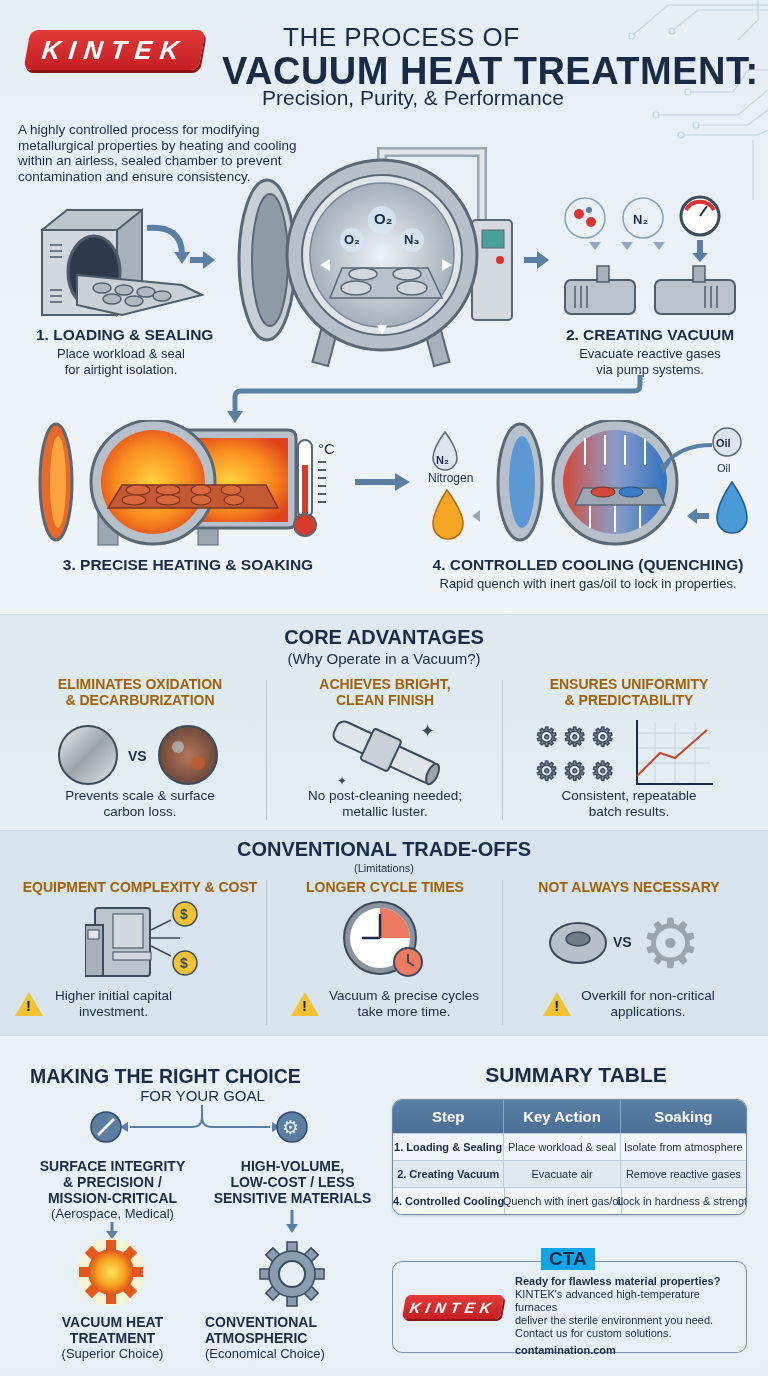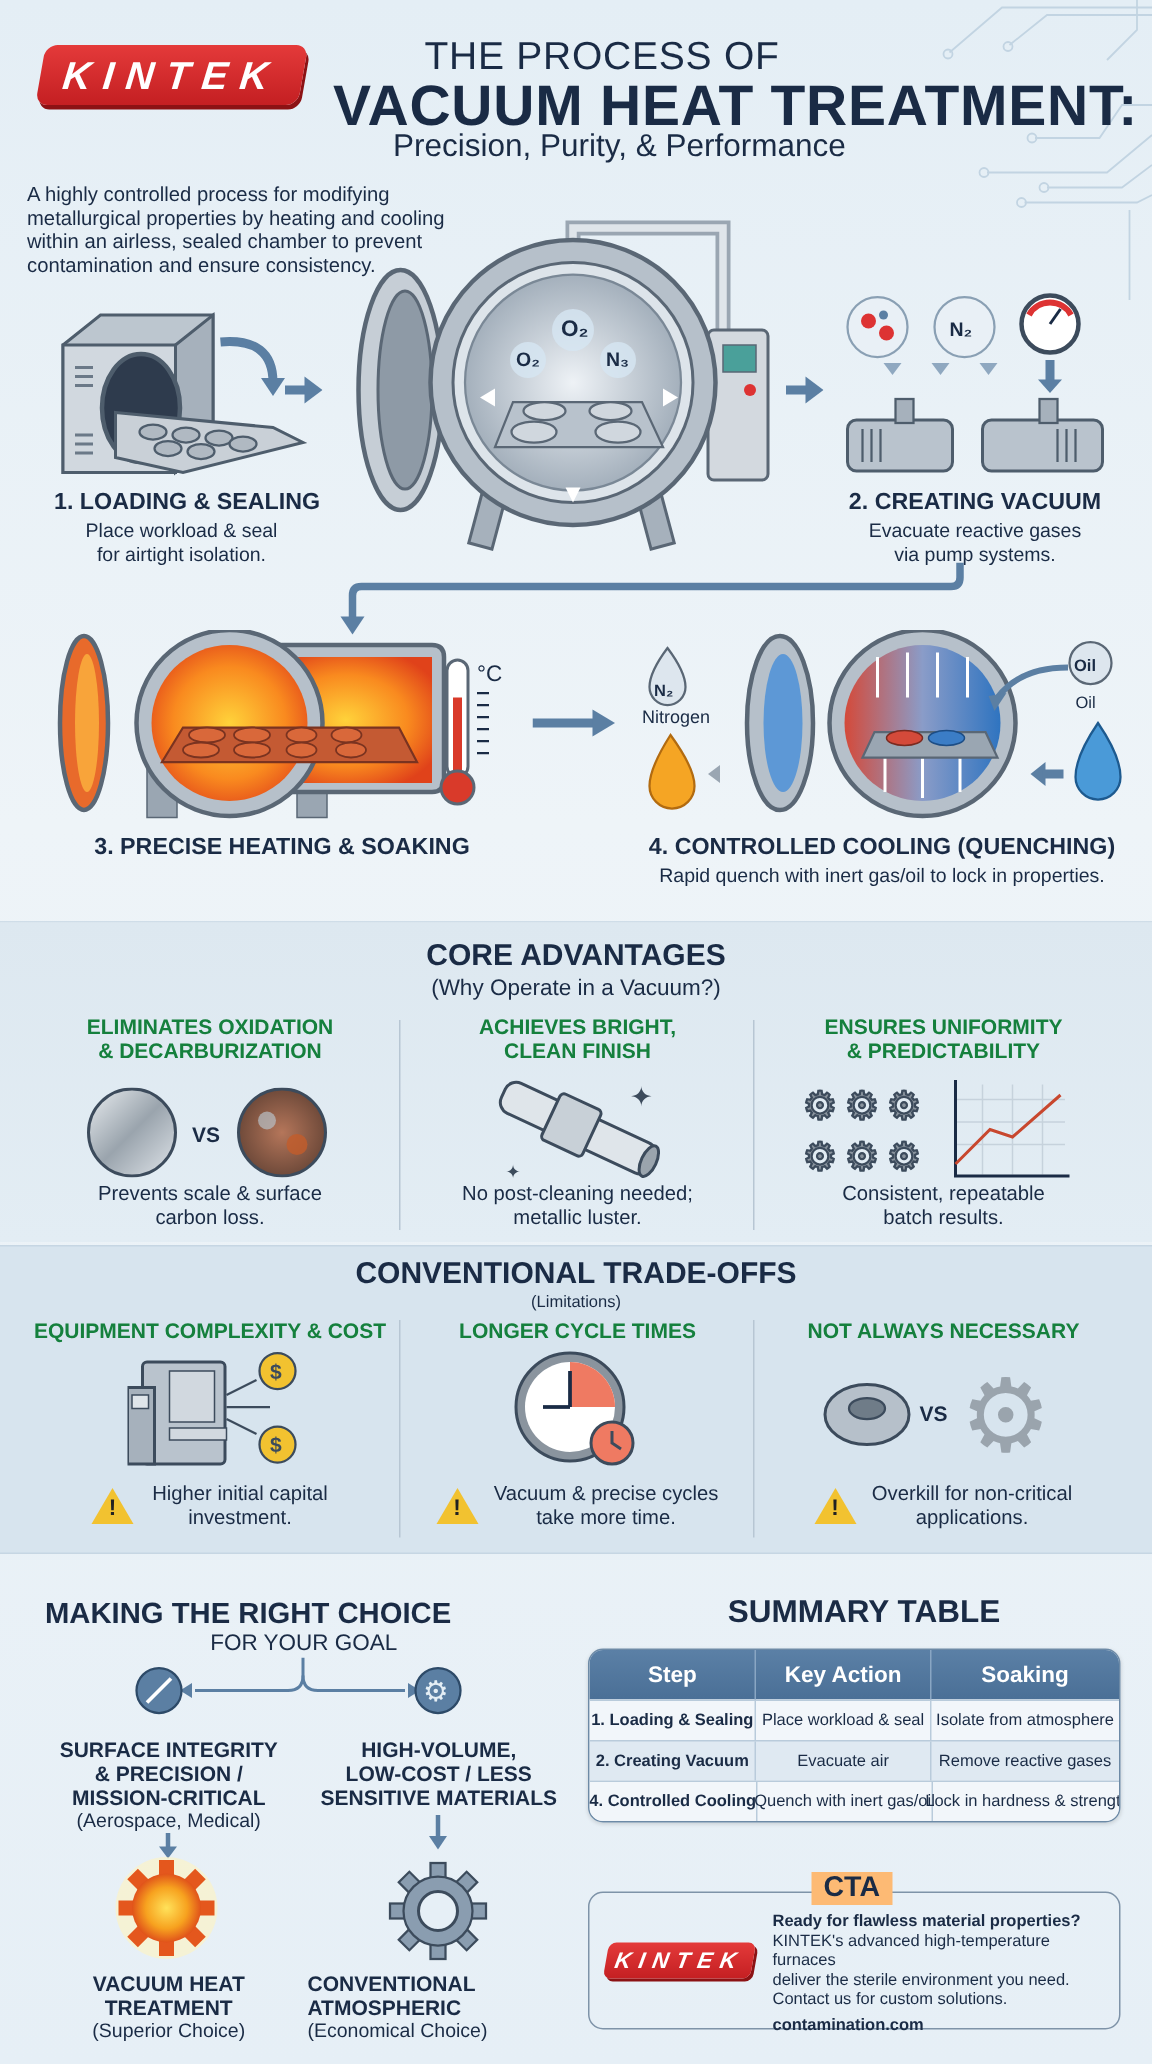--- a/index.html
+++ b/index.html
@@ -35,40 +35,40 @@
   .step-title { position: absolute; font-weight: bold; font-size: 15.5px; color: #1a2b45; text-align: center; white-space: nowrap; }
   .step-desc { position: absolute; font-size: 13px; color: #1a2b45; text-align: center; line-height: 15px; }
 
   
   .band { position: absolute; left: 0; width: 768px; }
   .band-adv { top: 614px; height: 214px; background: linear-gradient(180deg,#dde8f0,#e3edf4); border-top: 1px solid #cfdde8; }
   .band-trade { top: 830px; height: 206px; background: #d7e4ee; border-top: 1px solid #c6d6e3; border-bottom: 1px solid #c6d6e3; }
   .sec-title { position: absolute; left: 0; width: 768px; text-align: center; font-weight: bold; color: #1a2b45; }
   .sec-sub { position: absolute; left: 0; width: 768px; text-align: center; color: #1a2b45; }
   .col { position: absolute; text-align: center; }
-  .col-h { font-weight: bold; font-size: 14px; color: #15803d; line-height: 16px; }
+  .col-h { font-weight: bold; font-size: 14px; color: #a16207; line-height: 16px; }
   .col-d { font-size: 13.5px; color: #1a2b45; line-height: 16px; }
   .vdiv { position: absolute; width: 1px; background: #b7c6d3; }
 
   .warn { display: inline-block; width: 0; height: 0; border-left: 14px solid transparent; border-right: 14px solid transparent; border-bottom: 24px solid #f2c230; position: relative; vertical-align: middle; }
   .warn::after { content: "!"; position: absolute; left: -3px; top: 5px; font-weight: bold; font-size: 15px; color: #222; }
 
   
   .tbl { position: absolute; left: 392px; top: 1099px; width: 355px; border-radius: 10px; overflow: hidden; border: 1px solid #6d8aa6; box-shadow: 0 1px 3px rgba(0,0,0,0.15); }
   .tbl-head { display: flex; background: linear-gradient(180deg,#5b80a6,#4a6f96); height: 33px; }
   .tbl-head div { color: #fff; font-weight: bold; font-size: 15px; display: flex; align-items: center; justify-content: center; border-right: 1px solid #89a6c3; }
   .tbl-row { display: flex; height: 27px; border-top: 1px solid #b9cbdb; }
   .tbl-row:nth-child(odd) { background: #f2f6fa; }
   .tbl-row:nth-child(even) { background: #dfe9f2; }
   .tbl-row div { font-size: 11px; display: flex; align-items: center; justify-content: center; border-right: 1px solid #b9cbdb; color: #1a2b45; white-space: nowrap; }
   .c1 { width: 112px; } .c2 { width: 117px; } .c3 { width: 126px; border-right: none !important; }
   .tbl-row .c1 { font-weight: bold; }
 
   .cta-box { position: absolute; left: 392px; top: 1261px; width: 355px; height: 92px; border: 1.5px solid #7e93a8; border-radius: 10px; }
-  .cta-label { position: absolute; left: 541px; top: 1248px; background: #fdba74; padding: 0 8px; font-weight: bold; font-size: 19px; color: #1a2b45; }
+  .cta-label { position: absolute; left: 541px; top: 1248px; background: #0ea5e9; padding: 0 8px; font-weight: bold; font-size: 19px; color: #1a2b45; }
   .cta-logo { position: absolute; left: 404px; top: 1295px; width: 98px; height: 24px; background: linear-gradient(180deg,#e43a3a,#c41f22); border-radius: 5px; transform: skewX(-10deg); box-shadow: 2px 2px 0 #8c1214; display:flex; align-items:center; justify-content:center; }
   .cta-logo span { color: #fff; font-weight: bold; font-style: italic; font-size: 15px; letter-spacing: 5px; }
   .cta-text { position: absolute; left: 515px; top: 1275px; width: 230px; font-size: 11px; line-height: 13px; color: #1a2b45; }
   .cta-text b { display: block; }
   .cta-url { font-weight: bold; margin-top: 4px; display: block; }
 </style>
 </head>
 <body>
 
 <svg class="circuit" viewBox="0 0 260 200">
@@ -402,21 +402,21 @@
   <circle cx="100" cy="14" r="12" fill="#f2c230" stroke="#3c4b5c" stroke-width="1.5"></circle>
   <text x="95" y="19" font-size="14" font-weight="bold" fill="#3c4b5c" font-family="Liberation Sans, sans-serif">$</text>
   <circle cx="100" cy="63" r="12" fill="#f2c230" stroke="#3c4b5c" stroke-width="1.5"></circle>
   <text x="95" y="68" font-size="14" font-weight="bold" fill="#3c4b5c" font-family="Liberation Sans, sans-serif">$</text>
   <g stroke="#3c4b5c" stroke-width="1.5" fill="none">
       <path d="M66 30 L86 20"></path>
       <path d="M66 38 L95 38"></path>
       <path d="M66 46 L86 56"></path>
     </g>
 </svg>
-<div class="col" style="left:15px;top:988px;width:250px;display:flex;align-items:center;justify-content:center;gap:12px;">
+<div class="col" style="left:15px;top:988px;width:250px;display:flex;align-items:center;justify-content:flex-start;gap:12px;">
   <span class="warn"></span>
   <span>
       <div class="col-d">Higher initial capital</div>
       <div class="col-d">investment.</div>
     </span>
 </div>
 
 <div class="col" style="left:268px;top:879px;width:234px;">
   <div class="col-h">LONGER CYCLE TIMES</div>
 </div>

